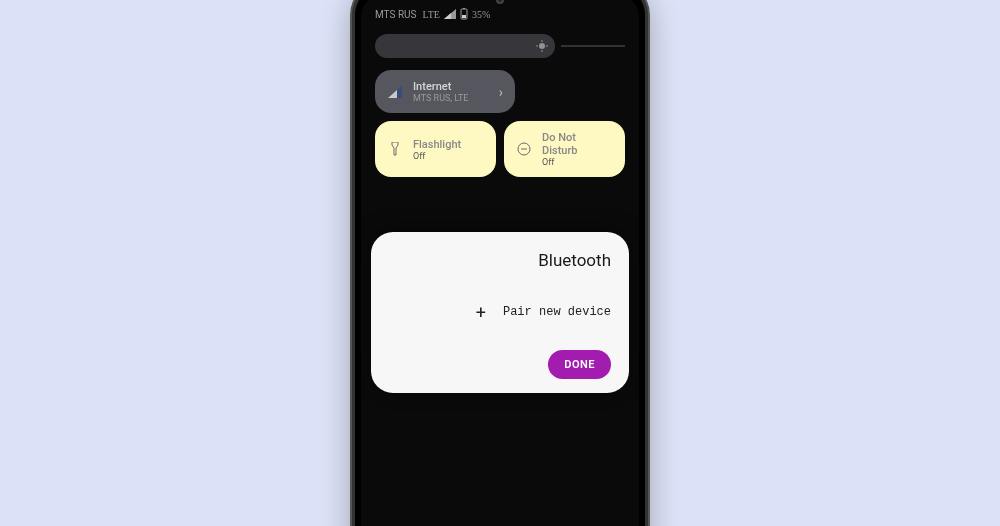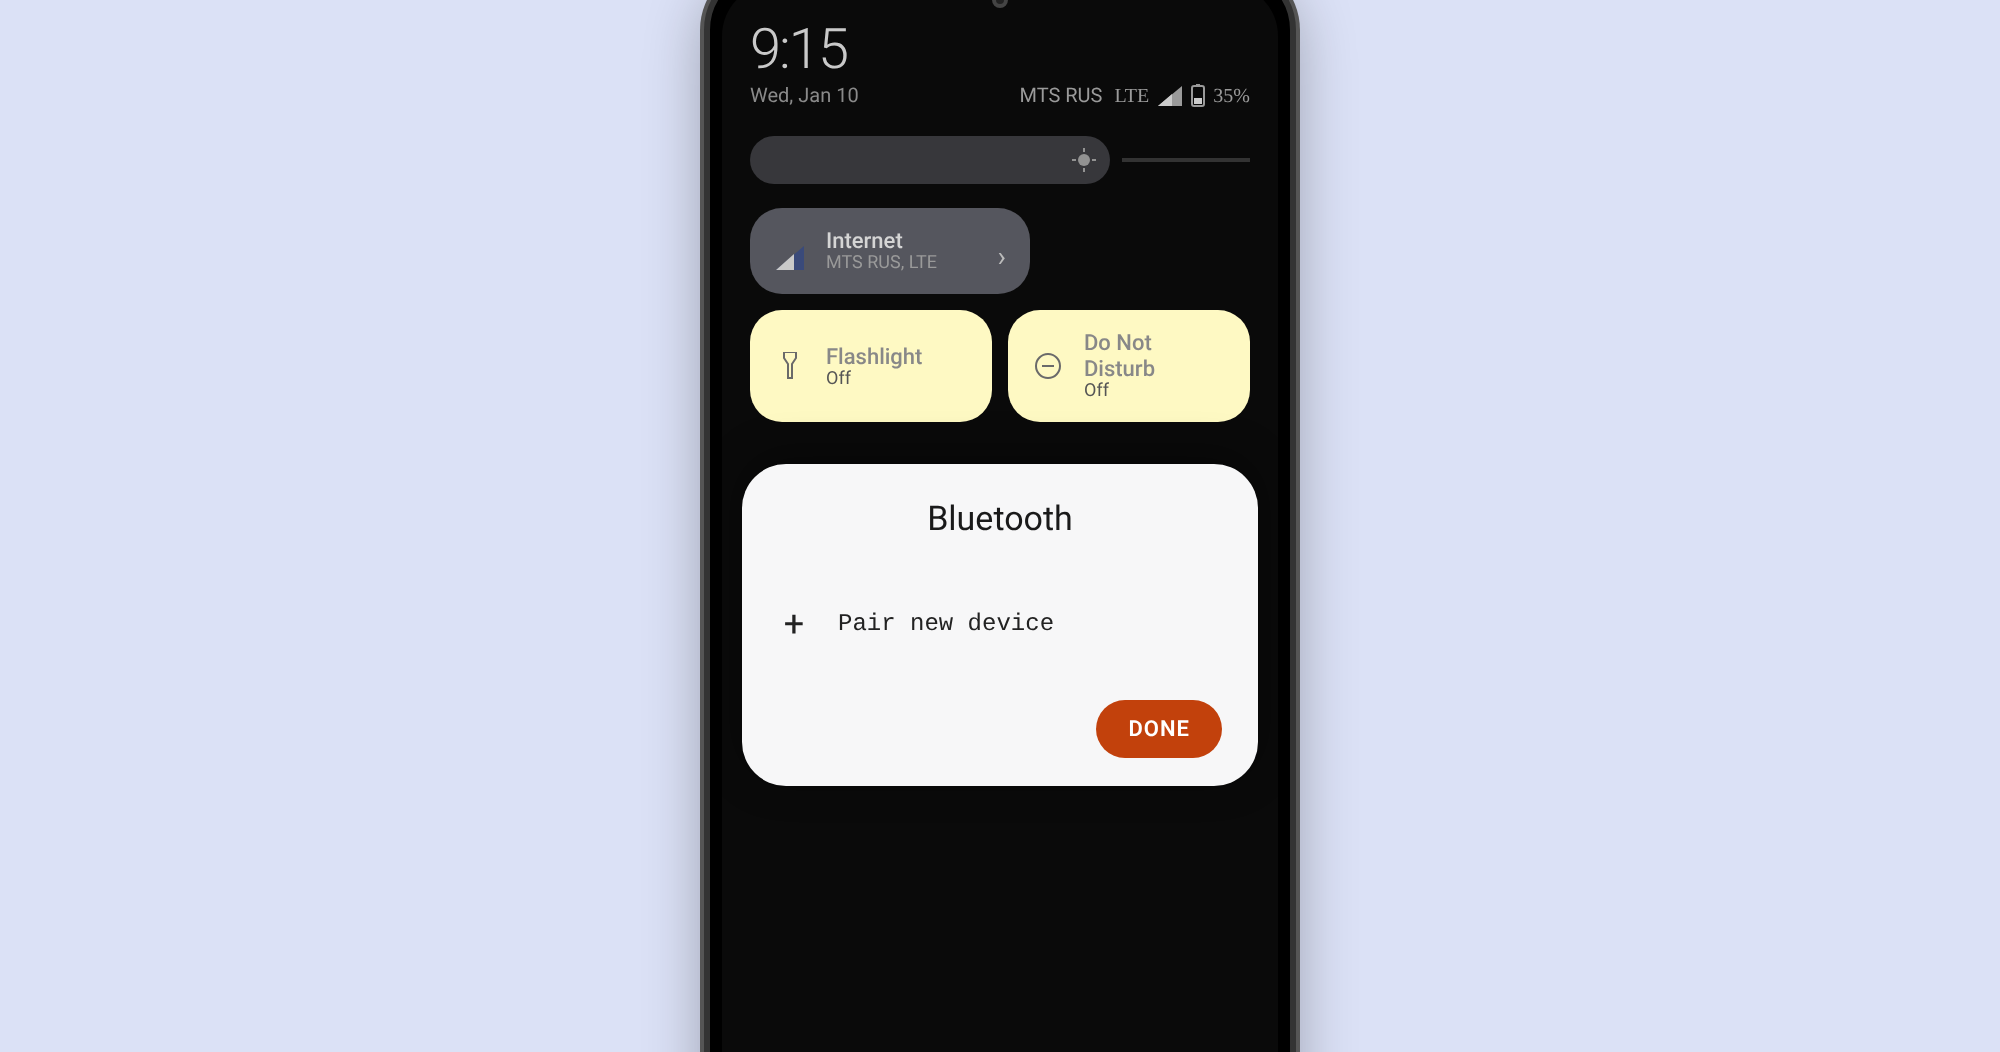--- a/index.html
+++ b/index.html
@@ -122,21 +122,20 @@
     border-radius: 16px;
     padding: 10px 12px;
     display: flex;
     align-items: center;
     gap: 10px;
   }
   .tile.primary {
     background: #55565e;
     width: 140px;
     position: relative;
-    align-items: flex-end;
   }
   .tile.secondary {
     background: #fef9c3;
     flex: 1;
   }
   .tile-row { display: flex; gap: 8px; }
   .tile-icon { width: 16px; height: 16px; display:flex; align-items:center; justify-content:center; color:#c9c9c9; flex-shrink:0;}
   .tile.secondary .tile-icon { color: #6a6a6a; }
   .tile-text { display: flex; flex-direction: column; flex:1; min-width:0;}
   .tile-title { font-size: 11px; color: #d5d5d5; font-weight:500;}
@@ -149,20 +148,21 @@
     position: absolute;
     left: 10px;
     right: 10px;
     top: 240px;
     background: #f7f7f8;
     border-radius: 22px;
     padding: 18px 18px 14px 18px;
     display: flex;
     flex-direction: column;
     box-shadow: 0 -4px 20px rgba(0,0,0,0.4);
+    align-items: flex-end;
   }
   .sheet-title {
     text-align: center;
     font-size: 17px;
     color: #1a1a1a;
     font-weight: 400;
   }
   .sheet-sub {
     text-align: center;
     font-size: 10px;
@@ -208,41 +208,37 @@
     color: #222;
     font-weight: 400;
   }
   .pair-label { font-size: 12px; color: #222; font-family: Liberation Mono, monospace; }
   .done-row {
     display: flex;
     justify-content: flex-end;
     margin-top: 30px;
   }
   .done-btn {
-    background: #c2410c;
+    background: #a21caf;
     color: #fff;
     font-size: 11px;
     font-weight: 600;
     padding: 8px 16px;
     border-radius: 16px;
     letter-spacing: 0.5px;
   }
 </style>
 </head>
 <body>
 
 <div class="phone">
   <div class="notch"></div>
   <div class="screen">
 
     <div class="status-top">
-      <div class="clock-block">
-        <div class="clock">9:15</div>
-        <div class="date">Wed, Jan 10</div>
-      </div>
       <div class="status-right">
         <div>MTS RUS</div>
         <div class="status-icons">
           <span>LTE</span>
           <span class="signal-icon">
             <svg width="12" height="10" viewBox="0 0 12 10">
                 <path d="M0 10 L12 10 L12 0 Z" fill="#9a9a9a"></path>
                 <path d="M0 10 L7 10 L7 4 Z" fill="#ccc"></path>
               </svg>
           </span>

